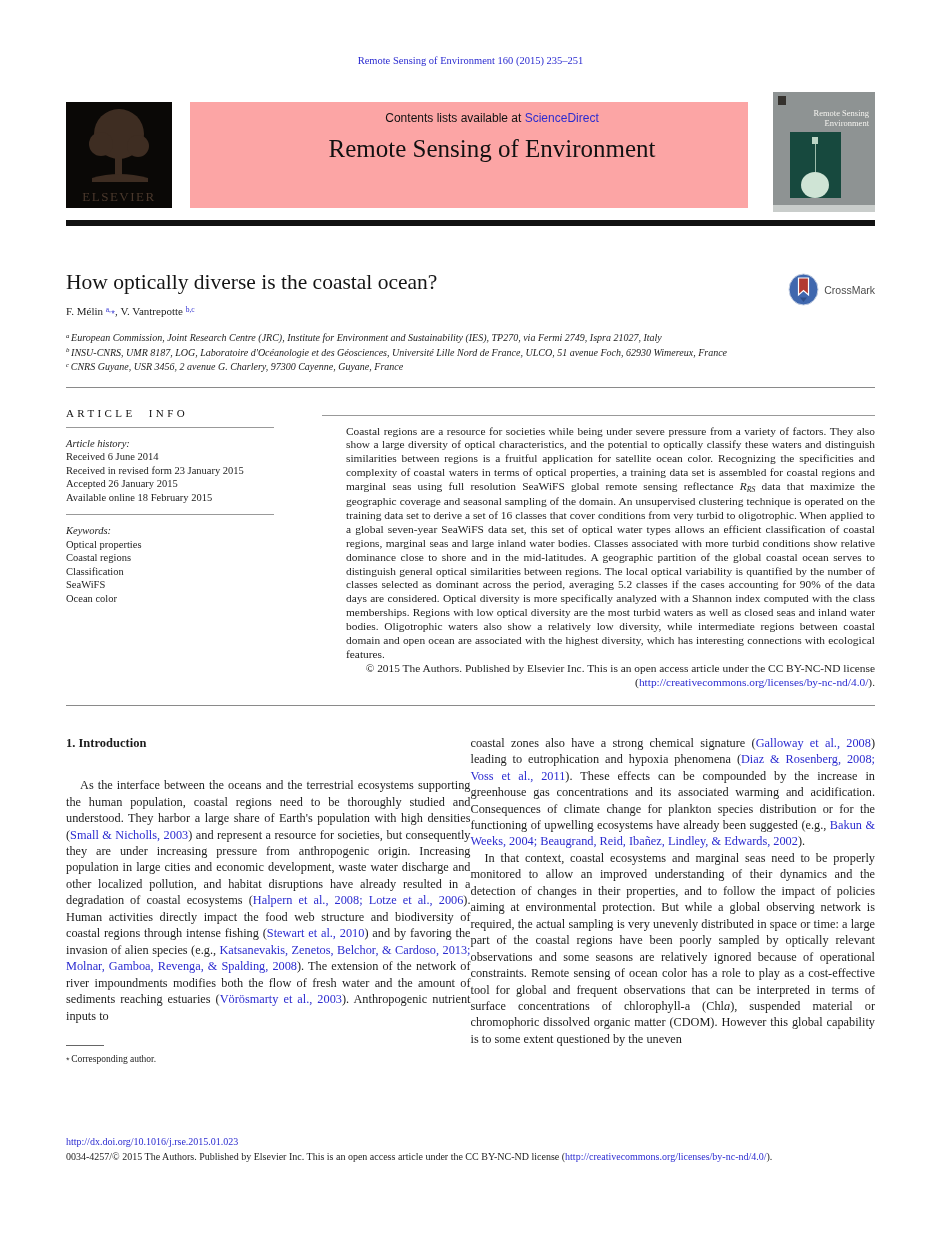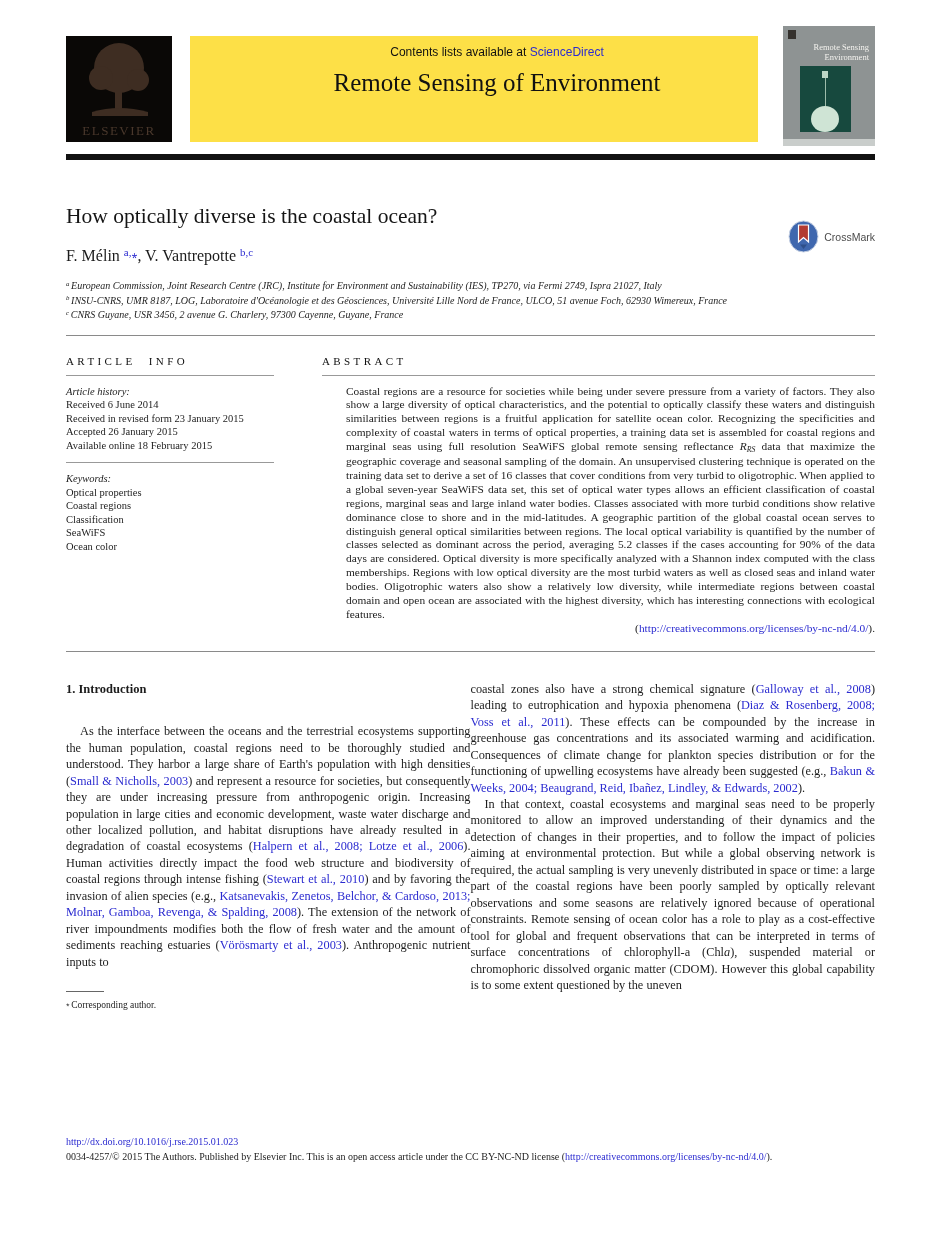--- a/index.html
+++ b/index.html
@@ -17,41 +17,41 @@
   .i{font-style:italic;}
   .sup{font-size:68%;position:relative;top:-0.45em;}
   .suplink{font-size:68%;position:relative;top:-0.45em;color:var(--link);}
   .isub{font-style:italic;font-size:68%;position:relative;top:0.25em;}
 
   .journal-ref{padding-top:55px;text-align:center;font-size:10.5px;color:var(--link);}
 
   .header-row{display:flex;margin-top:26px;align-items:flex-start;}
   .elsevier-box{width:106px;height:106px;margin-top:10px;background:#0a0806;position:relative;flex-shrink:0;text-align:center;}
   .elsevier-word{position:absolute;bottom:3px;width:100%;font-size:13px;letter-spacing:1.5px;color:#4a382c;font-family:"Liberation Serif",serif;}
-  .banner{flex:1;height:106px;margin:10px 25px 8px 18px;background:#fde047;display:flex;flex-direction:column;text-align:center;padding-left:46px;}
+  .banner{flex:1;height:106px;margin:10px 25px 8px 18px;background:#fca5a5;display:flex;flex-direction:column;text-align:center;padding-left:46px;}
   .contents-line{margin-top:9px;font-family:"Liberation Sans",sans-serif;font-size:12px;color:#111;}
   .journal-title{margin-top:10px;font-size:25px;color:#111;text-align:center;}
   .homepage-line{margin-top:auto;margin-bottom:9px;font-family:"Liberation Sans",sans-serif;font-size:11px;letter-spacing:1.6px;color:#222;}
-  .cover-box{width:92px;height:120px;background:#8e9393;flex-shrink:0;position:relative;overflow:hidden;}
+  .cover-box{width:102px;height:120px;background:#8e9393;flex-shrink:0;position:relative;overflow:hidden;}
   .cover-emblem{position:absolute;top:4px;left:5px;width:8px;height:9px;background:#35322e;}
   .cover-title{position:absolute;top:16px;right:6px;text-align:right;color:#f3f2ee;font-size:8.5px;line-height:10px;font-family:"Liberation Serif",serif;}
   .cover-art{position:absolute;left:17px;top:40px;width:51px;height:66px;background:#17493e;}
   .cover-art .stem-square{position:absolute;left:22px;top:5px;width:6px;height:7px;background:#bcd6c6;}
   .cover-art .stem{position:absolute;left:24.5px;top:12px;width:1.5px;height:36px;background:#9dbcab;}
   .cover-art .balloon{position:absolute;left:11px;top:40px;width:28px;height:26px;border-radius:50%;background:#cfe4d5;}
   .cover-strip{position:absolute;bottom:0;width:100%;height:7px;background:#c9cdcb;}
 
   .black-bar{height:6px;background:#121212;margin-top:4px;}
 
   .title-block{position:relative;margin-top:44px;}
   .article-title{font-size:21.5px;font-weight:400;color:#151515;}
-  .crossmark{position:absolute;right:0;top:16px;display:flex;align-items:center;gap:5px;}
+  .crossmark{position:absolute;right:0;top:3px;display:flex;align-items:center;gap:5px;}
   .crossmark-label{font-size:10.5px;color:#4c4c4c;font-family:"Liberation Sans",sans-serif;}
 
-  .authors{margin-top:18px;font-size:16px;}
+  .authors{margin-top:10px;font-size:11px;}
   .affiliations{margin-top:14px;font-size:10px;font-style:italic;line-height:13.5px;}
 
   .rule-full{border:0;border-top:1px solid var(--rule);margin-top:12px;}
 
   .info-abstract{display:flex;margin-top:19px;}
   .info-col{width:208px;margin-right:48px;flex-shrink:0;}
   .abs-col{flex:1;}
   .sec-heading{font-size:11px;font-weight:400;letter-spacing:3.4px;word-spacing:7px;color:#111;}
   .col-rule{border:0;border-top:1px solid #999;margin:8px 0 9px 0;}
   .mid-rule{border:0;border-top:1px solid #999;margin:10px 0 9px 0;}
@@ -72,20 +72,21 @@
   .page-footer{position:absolute;left:66px;right:50px;top:1136px;}
   .doi-line{font-size:10px;color:var(--link);}
   .issn-line{font-size:10px;margin-top:4px;line-height:12px;}
 </style>
 </head>
 <body>
 
 <div class="page">
   <div class="content">
 
+    <div class="journal-ref">Remote Sensing of Environment 160 (2015) 235–251</div>
 
     <div class="header-row">
       <div class="elsevier-box">
         <svg width="94" height="86" viewBox="0 0 94 86">
           <circle cx="47" cy="32" r="25" fill="#3e2d22"></circle>
           <circle cx="29" cy="42" r="12" fill="#3e2d22"></circle>
           <circle cx="66" cy="44" r="11" fill="#3e2d22"></circle>
           <rect x="43" y="48" width="7" height="26" fill="#3e2d22"></rect>
           <path d="M20 76 Q47 68 76 76 L76 80 L20 80 Z" fill="#3e2d22"></path>
         </svg>
@@ -148,23 +149,23 @@
         <hr class="mid-rule">
         <div class="label">Keywords:</div>
         <div class="line">Optical properties</div>
         <div class="line">Coastal regions</div>
         <div class="line">Classification</div>
         <div class="line">SeaWiFS</div>
         <div class="line">Ocean color</div>
       </div>
 
       <div class="abs-col">
-        <div class="sec-heading">ABSTRACT</div>
         <hr class="col-rule">
         <div class="abs-text"><span>Coastal regions are a resource for societies while being under severe pressure from a variety of factors. They also show a large diversity of optical characteristics, and the potential to optically classify these waters and distinguish similarities between regions is a fruitful application for satellite ocean color. Recognizing the specificities and complexity of coastal waters in terms of optical properties, a training data set is assembled for coastal regions and marginal seas using full resolution SeaWiFS global remote sensing reflectance </span><span class="i">R</span><span class="isub">RS</span><span> data that maximize the geographic coverage and seasonal sampling of the domain. An unsupervised clustering technique is operated on the training data set to derive a set of 16 classes that cover conditions from very turbid to oligotrophic. When applied to a global seven-year SeaWiFS data set, this set of optical water types allows an efficient classification of coastal regions, marginal seas and large inland water bodies. Classes associated with more turbid conditions show relative dominance close to shore and in the mid-latitudes. A geographic partition of the global coastal ocean serves to distinguish general optical similarities between regions. The local optical variability is quantified by the number of classes selected as dominant across the period, averaging 5.2 classes if the cases accounting for 90% of the data days are considered. Optical diversity is more specifically analyzed with a Shannon index computed with the class memberships. Regions with low optical diversity are the most turbid waters as well as closed seas and inland water bodies. Oligotrophic waters also show a relatively low diversity, while intermediate regions between coastal domain and open ocean are associated with the highest diversity, which has interesting connections with ecological features.</span></div>
+        <div class="abs-copy">© 2015 The Authors. Published by Elsevier Inc. This is an open access article under the CC BY-NC-ND license</div>
         <div class="abs-copy"><span>(</span><span class="link">http://creativecommons.org/licenses/by-nc-nd/4.0/</span><span>).</span></div>
       </div>
     </div>
 
     <hr class="intro-rule">
 
     <div class="intro">
       <div class="col">
         <div class="section-heading">1. Introduction</div>
         <p class="indent"><span>As the interface between the oceans and the terrestrial ecosystems supporting the human population, coastal regions need to be thoroughly studied and understood. They harbor a large share of Earth's population with high densities (</span><span class="link">Small &amp; Nicholls, 2003</span><span>) and represent a resource for societies, but consequently they are under increasing pressure from anthropogenic origin. Increasing population in large cities and economic development, waste water discharge and other localized pollution, and habitat disruptions have already resulted in a degradation of coastal ecosystems (</span><span class="link">Halpern et al., 2008; Lotze et al., 2006</span><span>). Human activities directly impact the food web structure and biodiversity of coastal regions through intense fishing (</span><span class="link">Stewart et al., 2010</span><span>) and by favoring the invasion of alien species (e.g., </span><span class="link">Katsanevakis, Zenetos, Belchor, &amp; Cardoso, 2013; Molnar, Gamboa, Revenga, &amp; Spalding, 2008</span><span>). The extension of the network of river impoundments modifies both the flow of fresh water and the amount of sediments reaching estuaries (</span><span class="link">Vörösmarty et al., 2003</span><span>). Anthropogenic nutrient inputs to</span></p>

